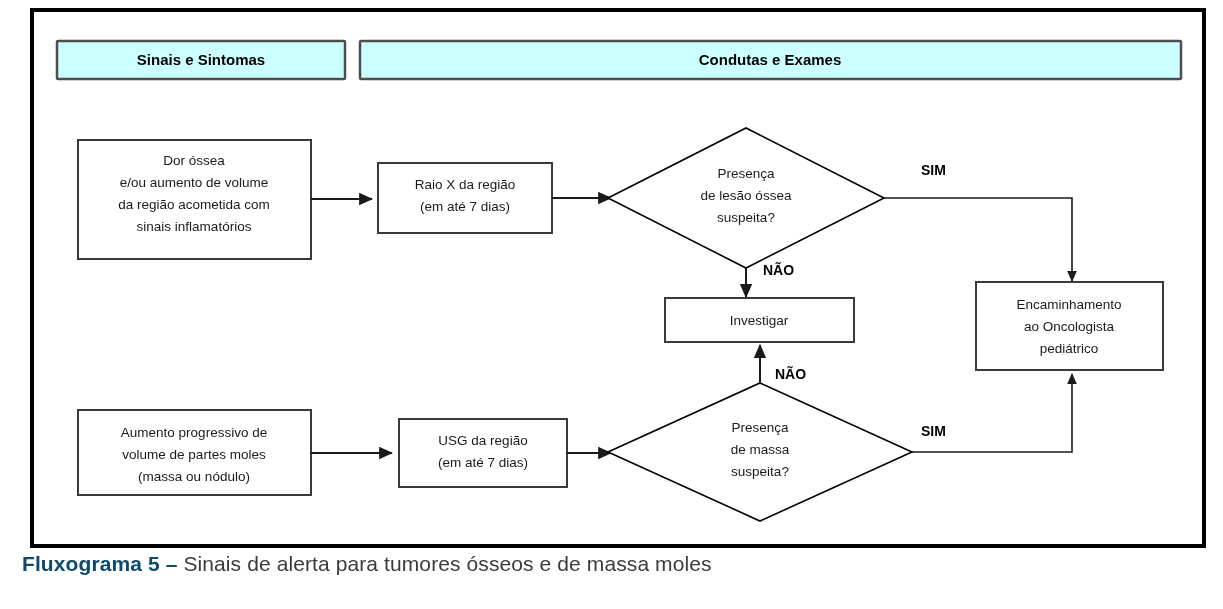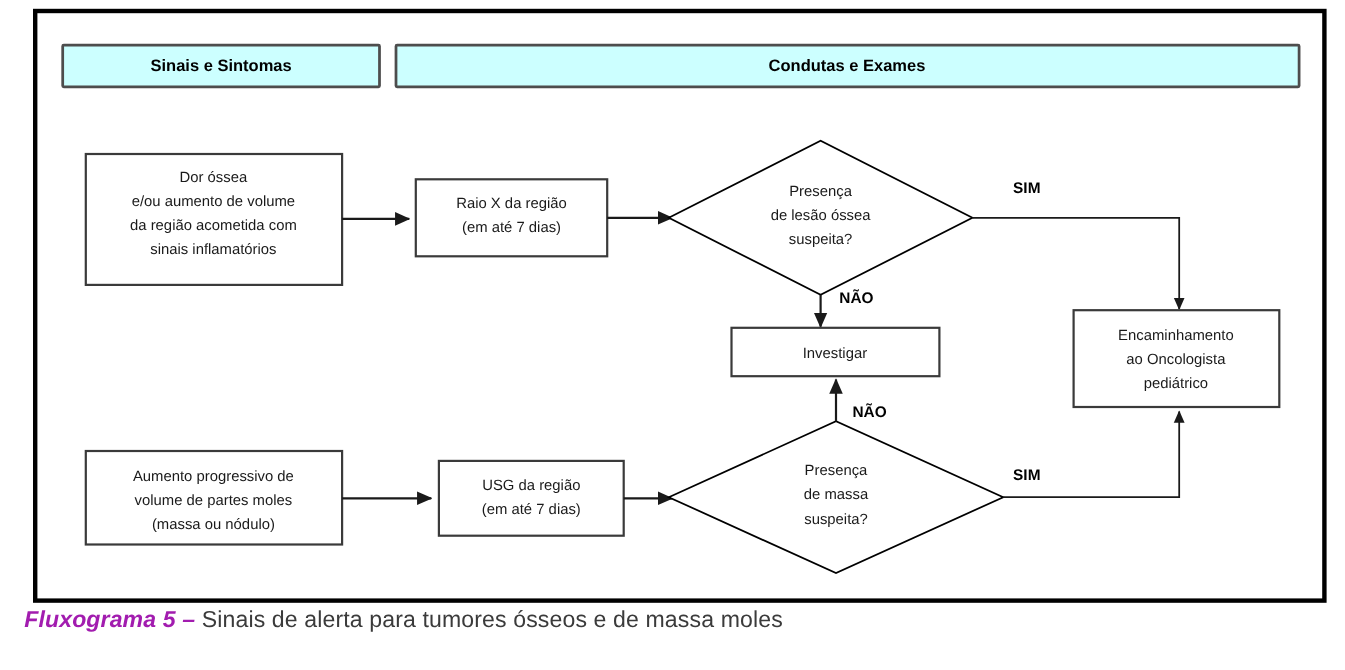--- a/index.html
+++ b/index.html
@@ -11,21 +11,21 @@
   .hdr-text{font-family:"Liberation Sans",sans-serif;font-size:15px;font-weight:bold;fill:#000000;text-anchor:middle;dominant-baseline:middle;}
   .node-box{fill:#ffffff;stroke:#3a3a3a;stroke-width:2;}
   .diamond{fill:#ffffff;stroke:#000000;stroke-width:1.6;}
   .node-text{font-family:"Liberation Sans",sans-serif;font-size:13.5px;fill:#1a1a1a;text-anchor:middle;}
   .edge{stroke:#1a1a1a;stroke-width:2;fill:none;}
   .edge-thin{stroke:#1a1a1a;stroke-width:1.6;fill:none;}
   .edge-lbl{font-family:"Liberation Sans",sans-serif;font-size:14px;font-weight:bold;fill:#000000;}
   .caption{position:absolute;left:22px;top:552px;width:1180px;
            font-family:"Liberation Sans",sans-serif;font-size:21px;color:#3b3b3b;
            white-space:nowrap;letter-spacing:.1px;}
-  .caption b{color:#a21caf;font-weight:bold;font-style:italic;}
+  .caption b{color:#0c4a6e;font-weight:bold;}
 </style>
 </head>
 <body>
 
 <div id="stage">
 
   <svg id="flow" viewBox="0 0 1223 609">
     <defs>
       <marker id="arrow" viewBox="0 0 10 10" refX="9.2" refY="5" markerWidth="7" markerHeight="7" orient="auto-start-reverse">
         <path d="M0,0.6 L10,5 L0,9.4 z" fill="#1a1a1a"></path>

